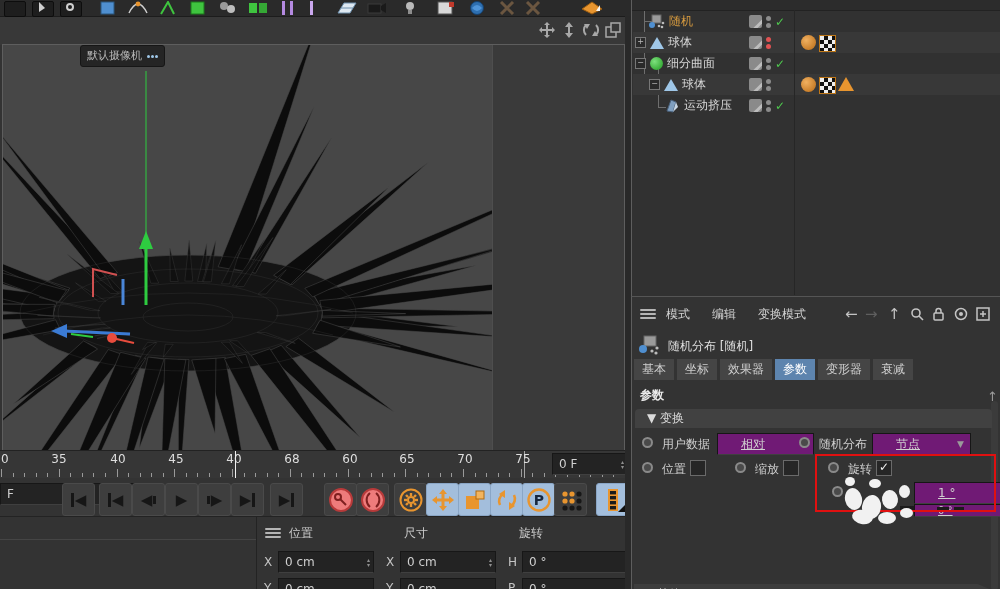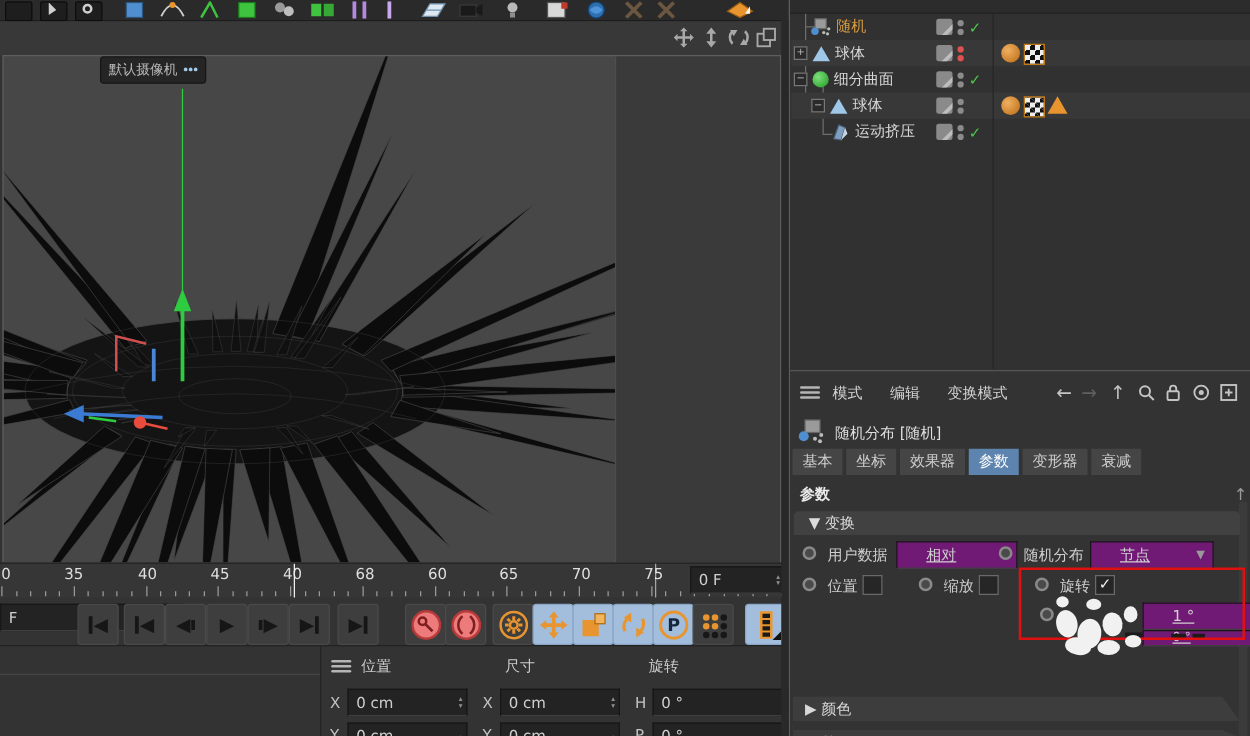--- a/index.html
+++ b/index.html
@@ -787,21 +787,20 @@
 
     <div class="dd" style="left:282px;top:207px;width:74px;height:11px;line-height:11px;font-size:10px;">
       <span>0 °</span>
       <span class="spin" style="font-size:7px;">
           <span>▴</span>
         </span></div>
     <div class="dash" style="left:268px;top:209px;width:14px;"></div>
     <div class="dash" style="left:305px;top:210px;width:12px;"></div>
     <div class="dash" style="left:322px;top:210px;width:10px;"></div>
 
-    <div class="fold" style="top:260px;">▶ <span>颜色</span></div>
     <div class="fold" style="top:287px;height:6px;">▼ <span>其他</span></div>
   </div>
 
   <div class="a redbox"></div>
   <div class="blob" style="left:845px;top:488px;width:17px;height:22px;transform:rotate(-12deg);"></div>
   <div class="blob" style="left:862px;top:495px;width:19px;height:24px;transform:rotate(8deg);"></div>
   <div class="blob" style="left:882px;top:490px;width:16px;height:19px;transform:rotate(-6deg);"></div>
   <div class="blob" style="left:899px;top:485px;width:11px;height:13px;"></div>
   <div class="blob" style="left:852px;top:510px;width:21px;height:14px;transform:rotate(10deg);"></div>
   <div class="blob" style="left:878px;top:512px;width:18px;height:12px;"></div>

